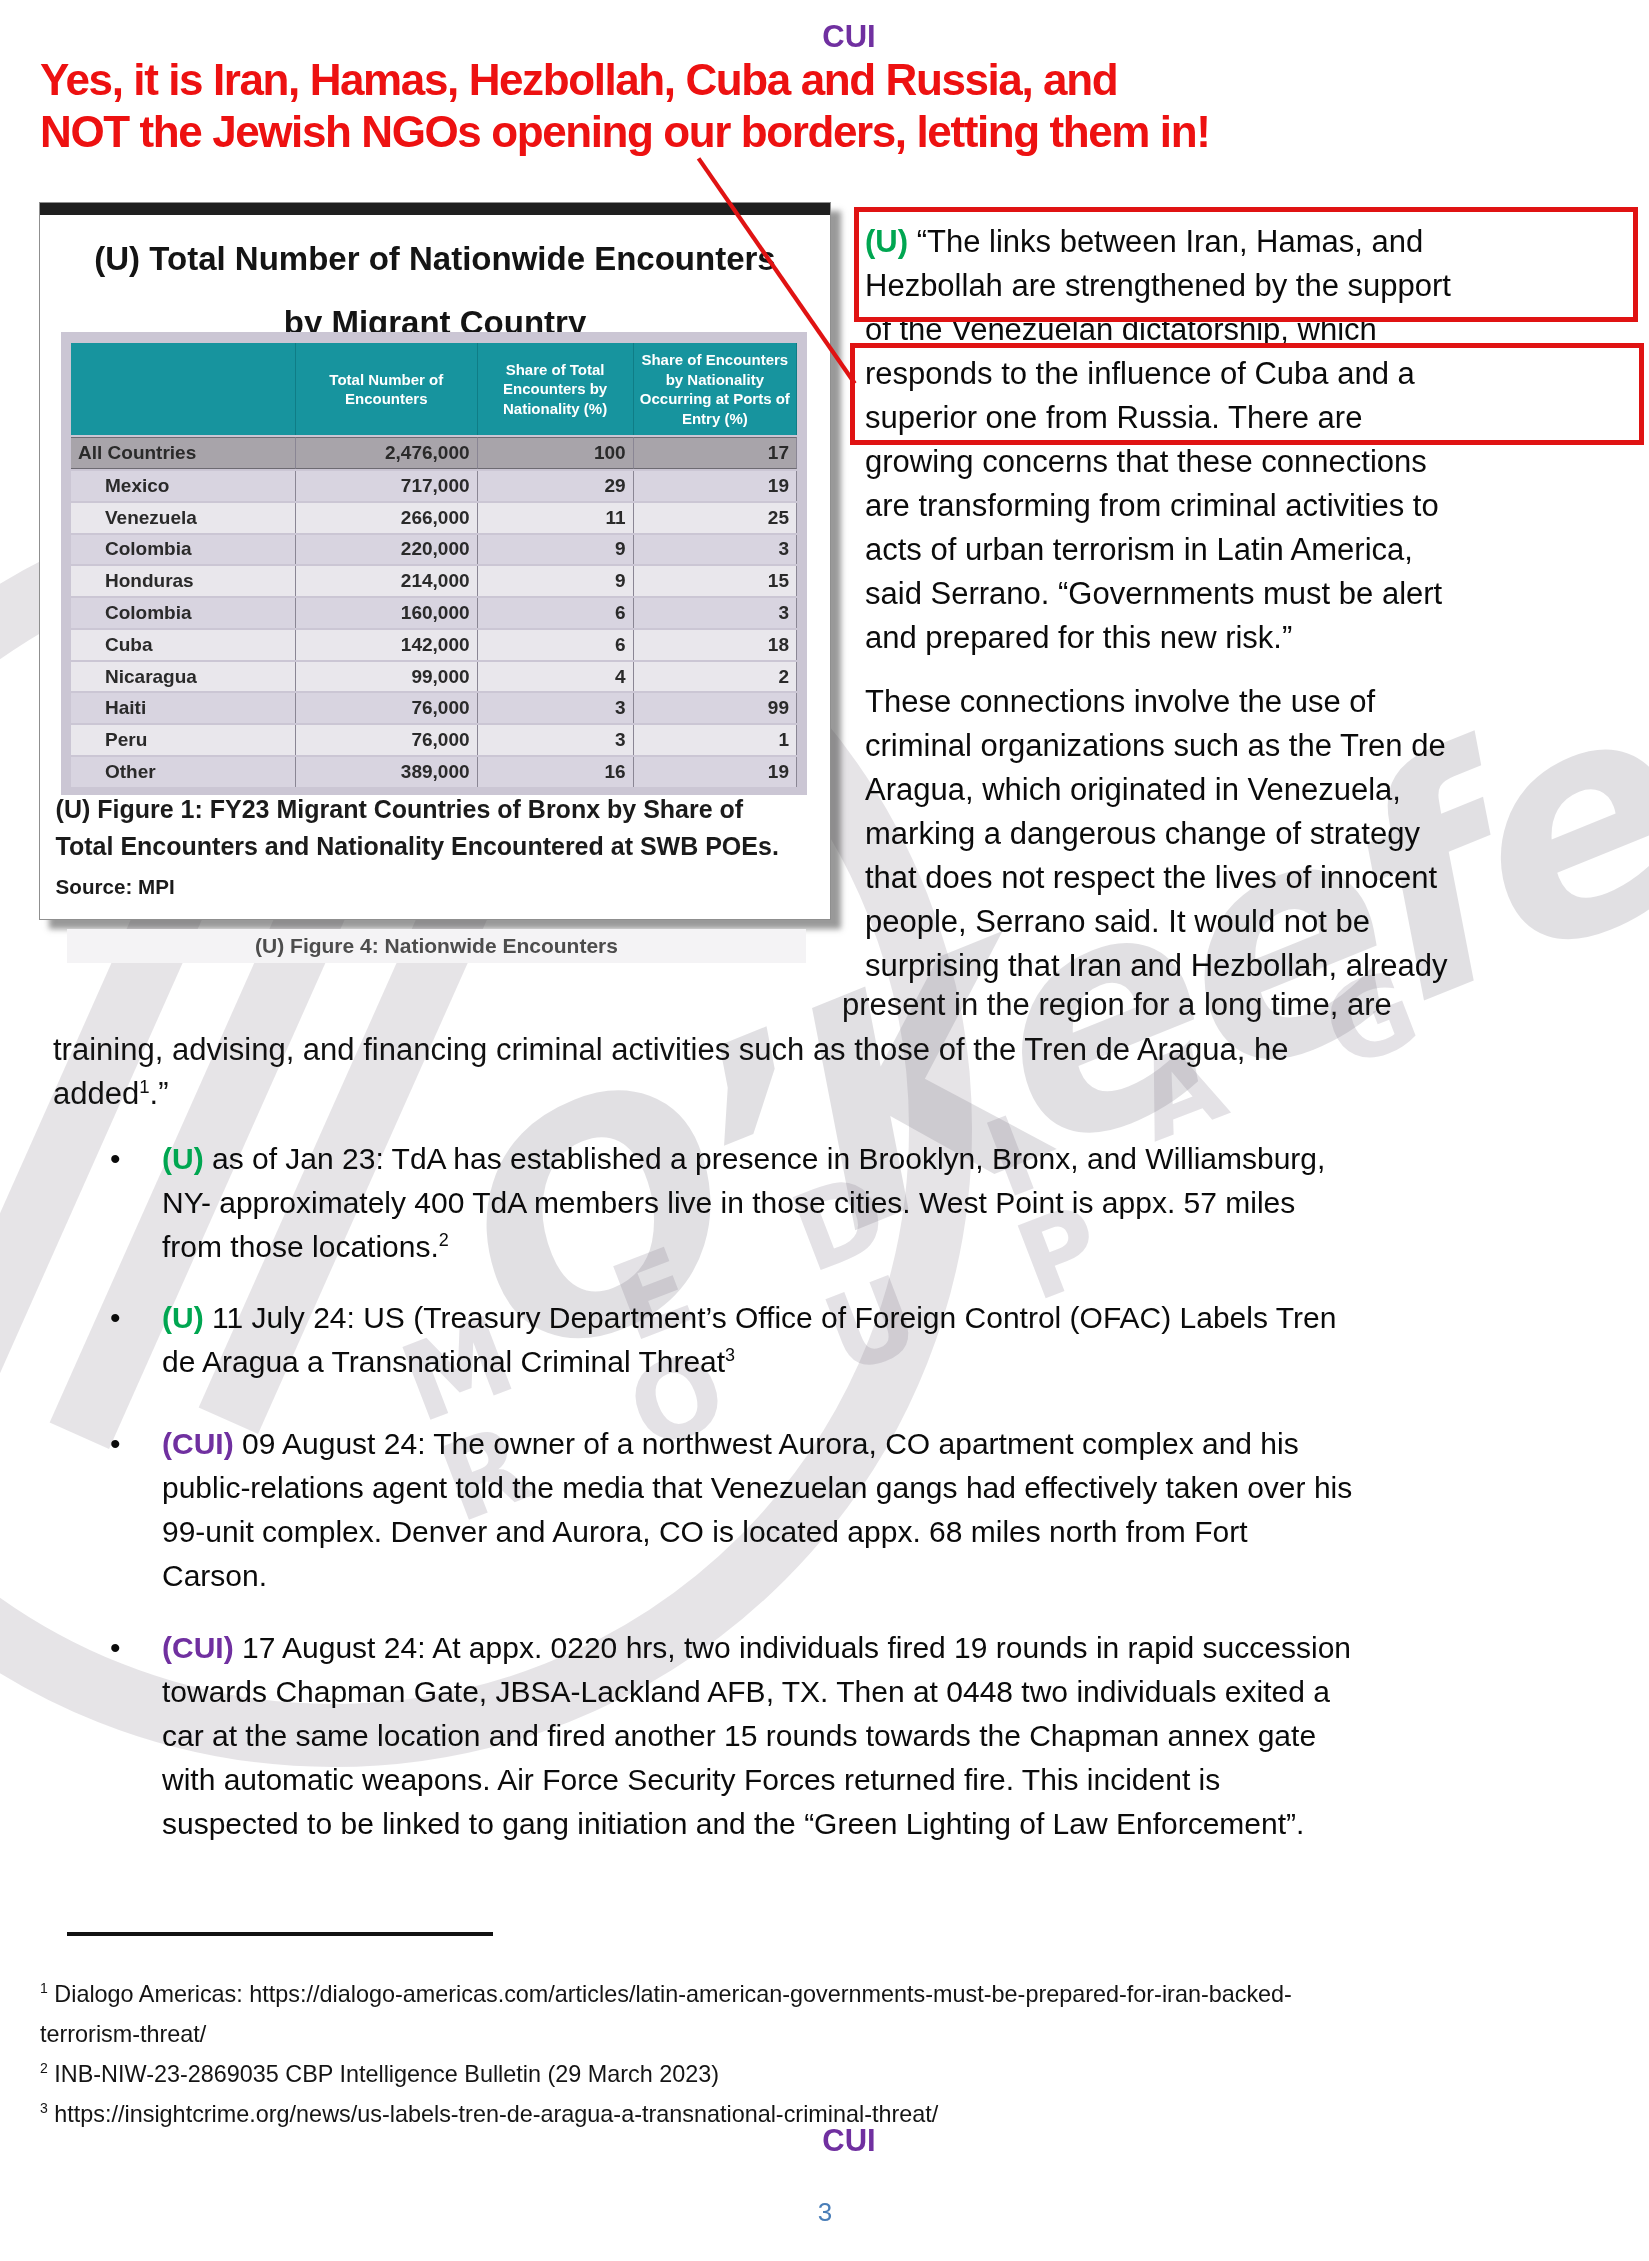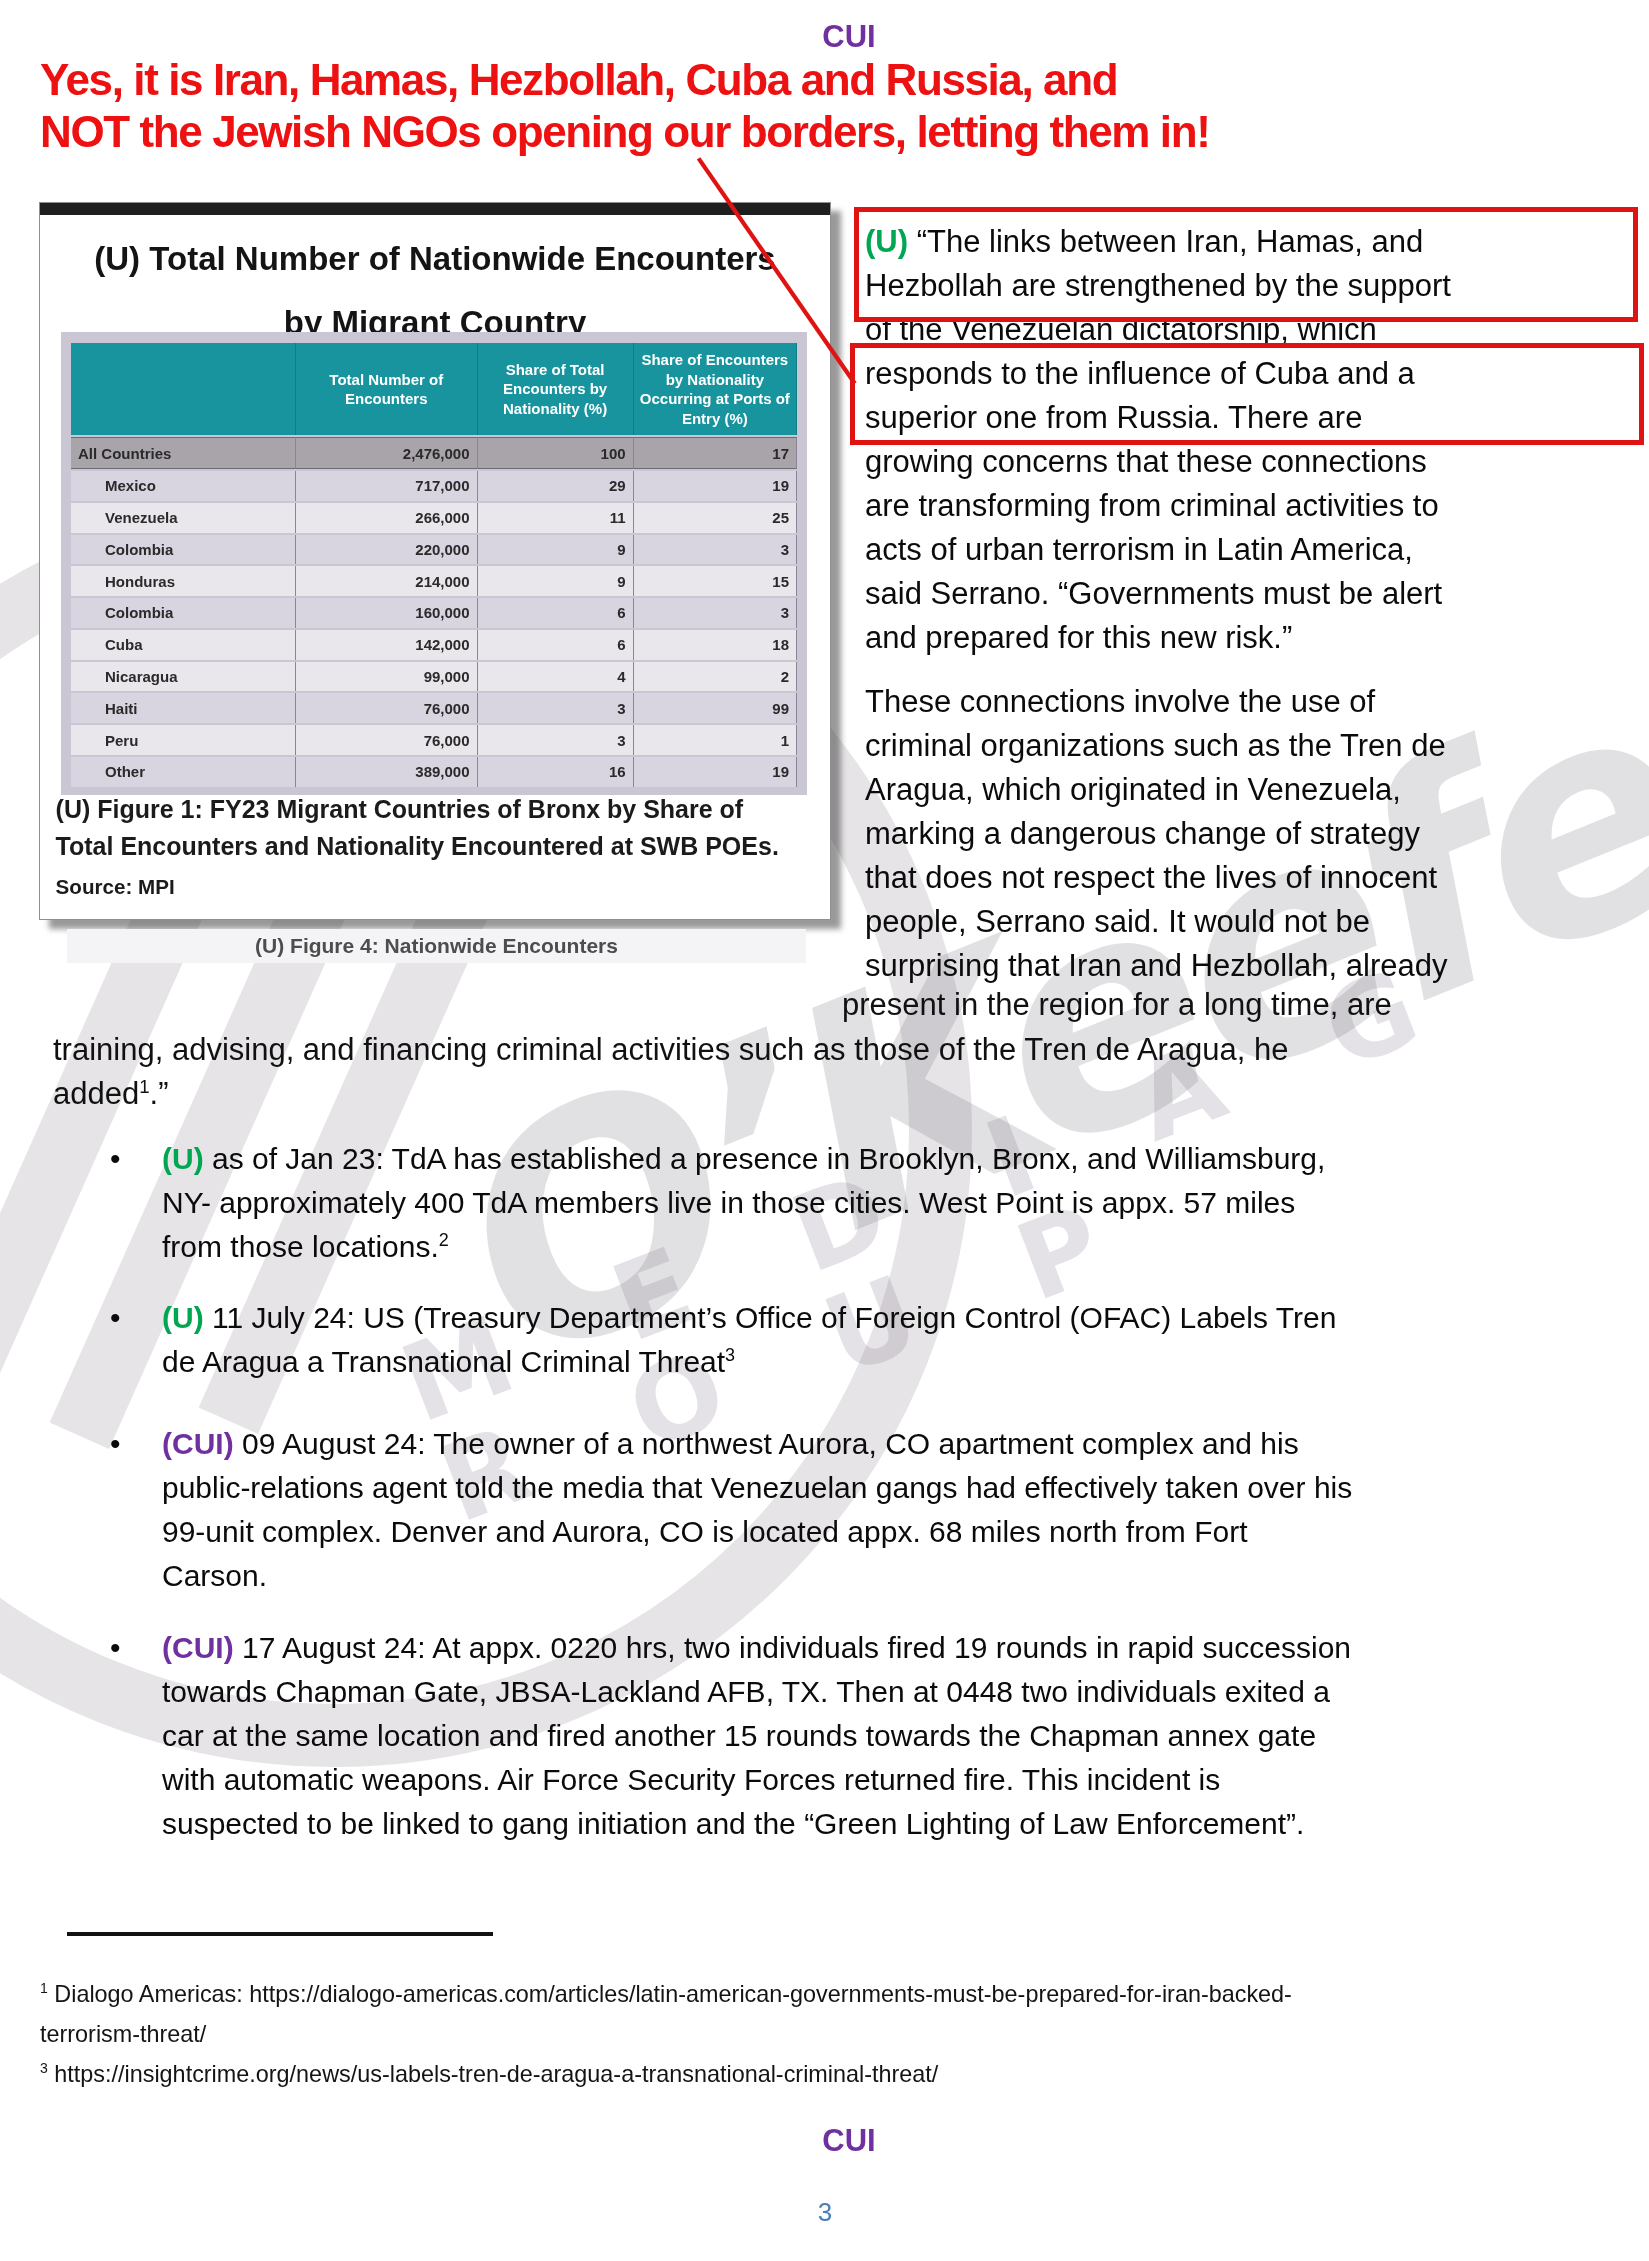--- a/index.html
+++ b/index.html
@@ -36,21 +36,21 @@
               border:1.4px solid #8f8f8f;box-shadow:10px 8.5px 5.7px rgba(70,70,70,0.55);z-index:1;}
   #fig-topbar{left:0;top:0;width:100%;height:12px;background:#1f1f1f;}
   .fig-title{left:0;width:100%;text-align:center;font-weight:bold;font-size:33px;color:#141414;}
   #fig-title1{top:37px;}
   #fig-title2{top:101px;}
   #tbl-frame{left:21px;top:129px;width:746px;height:463px;background:#cbc6d4;box-sizing:border-box;
              padding:9.2px 10px;}
   table{width:100%;border-collapse:separate;border-spacing:0 2.1px;table-layout:fixed;}
   th{background:#17949e;color:#fff;font-weight:bold;font-size:15px;line-height:1.3;
      text-align:center;vertical-align:middle;padding:7px 4.3px;height:71px;border-right:1.4px solid #0f7d86;}
-  td{font-size:15px;font-weight:600;color:#2a2a2a;height:27px;padding:1.4px 7px;
+  td{font-size:19px;font-weight:600;color:#2a2a2a;height:27px;padding:1.4px 7px;
      border-right:1.4px solid #8a8694;overflow:hidden;white-space:nowrap;margin-left:40px;}
   td.num{text-align:right;}
   tr.total td{background:#a8a4aa;font-weight:bold;border-top:1.4px solid #6d6a72;border-bottom:1.4px solid #6d6a72;}
   tr.lav td{background:#d8d4e0;}
   tr.lt td{background:#e9e7ec;}
   td.country{padding-left:34px;}
   tr.total td.country{padding-left:7px;}
   .fig-cap{left:15.6px;font-weight:bold;font-size:25px;color:#1b1b1b;white-space:nowrap;}
   #fig-cap1{top:592px;}
   #fig-cap2{top:629px;}
@@ -254,20 +254,21 @@
         <div class="bline"><span>car at the same location and fired another 15 rounds towards the Chapman annex gate</span></div>
         <div class="bline"><span>with automatic weapons. Air Force Security Forces returned fire. This incident is</span></div>
         <div class="bline"><span>suspected to be linked to gang initiation and the “Green Lighting of Law Enforcement”.</span></div>
       </div>
     </div>
 
   <div id="fn-sep" class="abs"></div>
   <div id="footnotes" class="abs">
       <div class="fnline"><sup>1</sup><span> Dialogo Americas: https://dialogo-americas.com/articles/latin-american-governments-must-be-prepared-for-iran-backed-</span></div>
       <div class="fnline"><span>terrorism-threat/</span></div>
+      <div class="fnline"><sup>2</sup><span> INB-NIW-23-2869035  CBP Intelligence Bulletin (29 March 2023)</span></div>
       <div class="fnline"><sup>3</sup><span> https://insightcrime.org/news/us-labels-tren-de-aragua-a-transnational-criminal-threat/</span></div>
     </div>
 
   <div id="ftr-cui" class="abs cui">CUI</div>
   <div id="page-num" class="abs">3</div>
 
 </div>
 
 
 </body></html>

